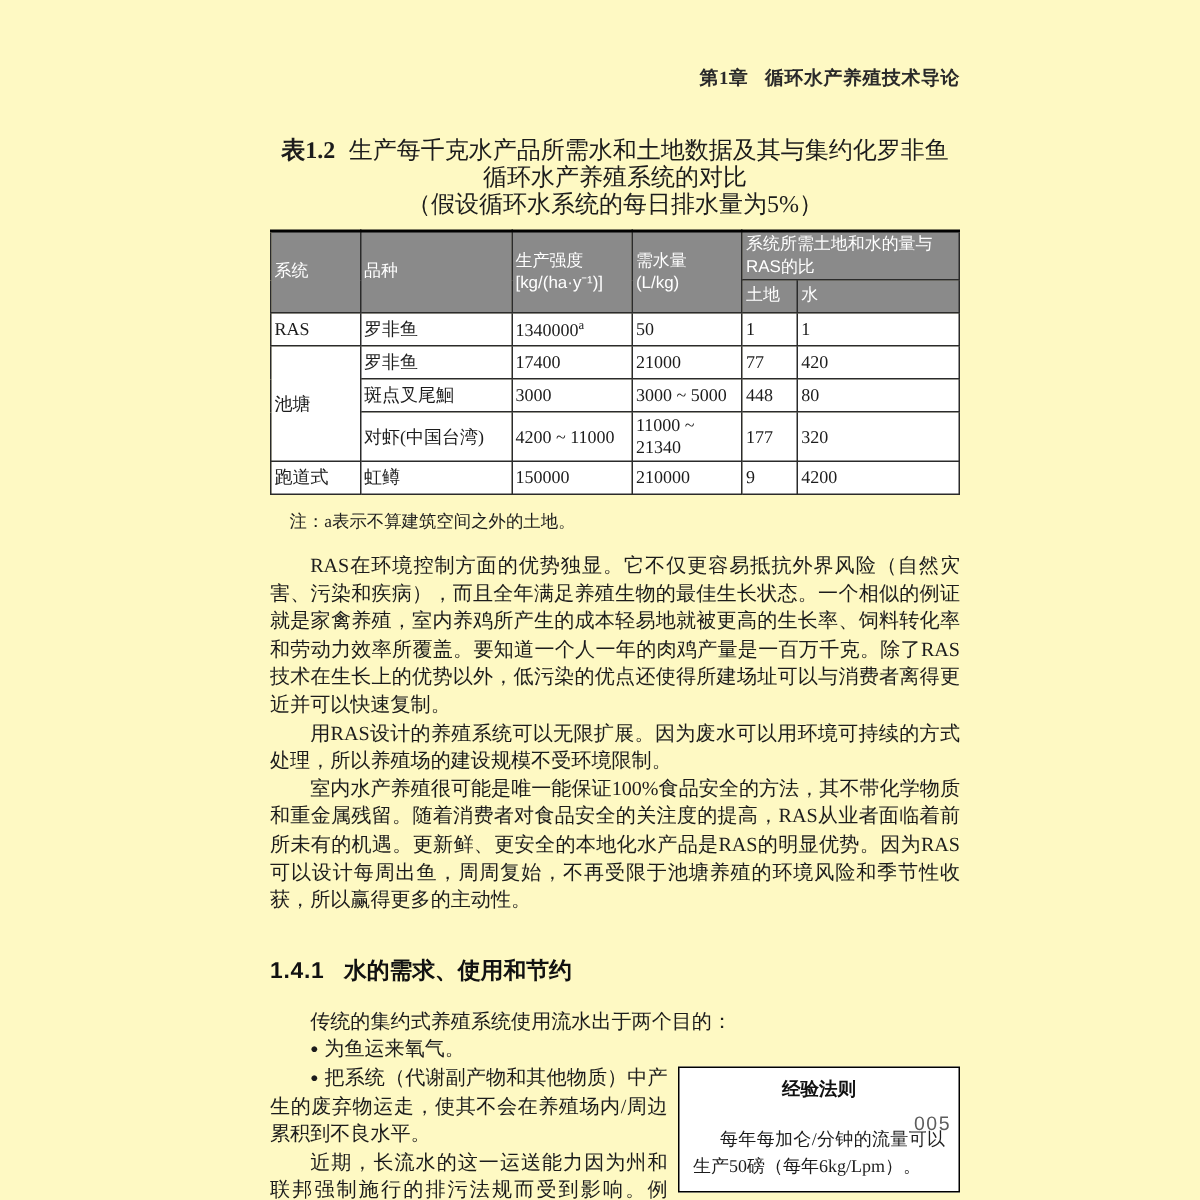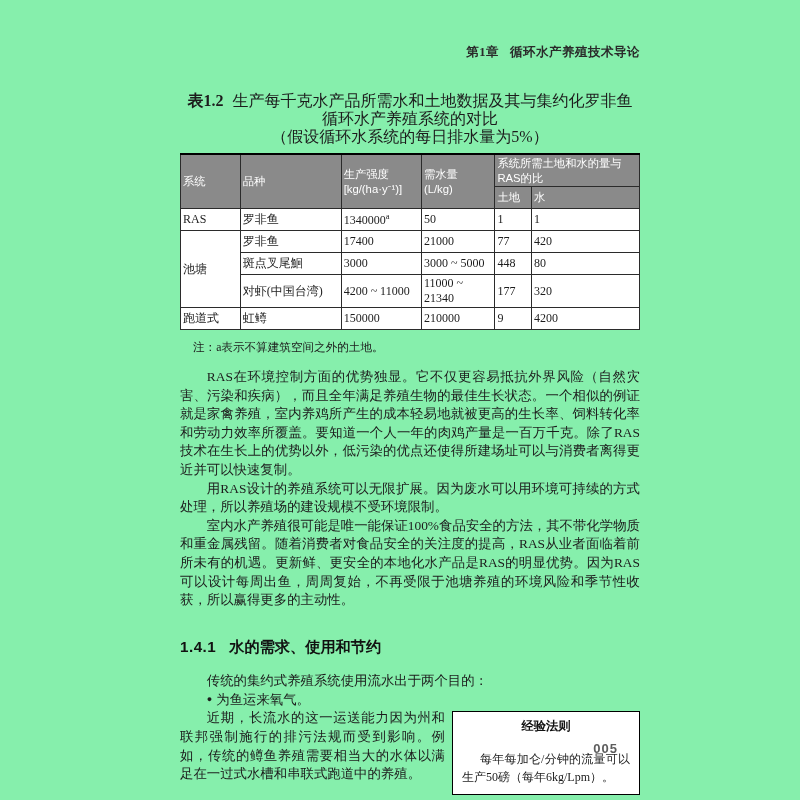--- a/index.html
+++ b/index.html
@@ -3,21 +3,21 @@
 <meta charset="utf-8">
 <style>
   html,body { margin:0; padding:0; }
   body {
     width:800px; height:800px;
     background:#ffffff;
     font-family:"Liberation Serif", serif;
     color:#1c1c1c;
     -webkit-font-smoothing:antialiased;
   }
-  .page { position:relative; width:800px; height:800px; overflow:hidden; background:#86efac; }
+  .page { position:relative; width:800px; height:800px; overflow:hidden; background:#fef9c3; }
   .content { position:absolute; left:180px; top:0; width:460px; }
 
   
   .running-header {
     margin-top:44px;
     text-align:right;
     font-size:12.5px;
     font-weight:bold;
     color:#2a2a2a;
     letter-spacing:0.5px;
@@ -124,28 +124,28 @@
     font-size:12px;
     line-height:17.5px;
     text-align:justify;
     text-indent:1.5em;
     margin-top:16px;
   }
 
   
   .page-number {
     position:absolute;
-    left:164px; top:741px;
+    left:180px; top:741px;
     width:460px;
     text-align:right;
     padding-right:6px;
     box-sizing:border-box;
     font-family:"Liberation Sans", sans-serif;
     font-size:13px;
-    font-weight:bold;
+    font-weight:normal;
     letter-spacing:1px;
     color:#5d5d5d;
   }
   .clearfix::after { content:""; display:block; clear:both; }
 </style>
 </head>
 <body>
 
 <div class="page">
   <div class="content">
@@ -246,20 +246,21 @@
     <div class="clearfix">
       <p class="para">传统的集约式养殖系统使用流水出于两个目的：</p>
 
       <p class="bullet-item"><span class="bullet-glyph">●</span><span>为鱼运来氧气。</span></p>
 
       <div class="rule-box">
         <div class="rule-box-title">经验法则</div>
         <div class="rule-box-body">每年每加仑/分钟的流量可以生产50磅（每年6kg/Lpm）。</div>
       </div>
 
+      <p class="bullet-item"><span class="bullet-glyph">●</span><span>把系统（代谢副产物和其他物质）中产生的废弃物运走，使其不会在养殖场内/周边累积到不良水平。</span></p>
 
       <p class="para">近期，长流水的这一运送能力因为州和联邦强制施行的排污法规而受到影响。例如，传统的鳟鱼养殖需要相当大的水体以满足在一过式水槽和串联式跑道中的养殖。</p>
 
     </div>
 
   </div>
 
   <div class="page-number">005</div>
 </div>
 

